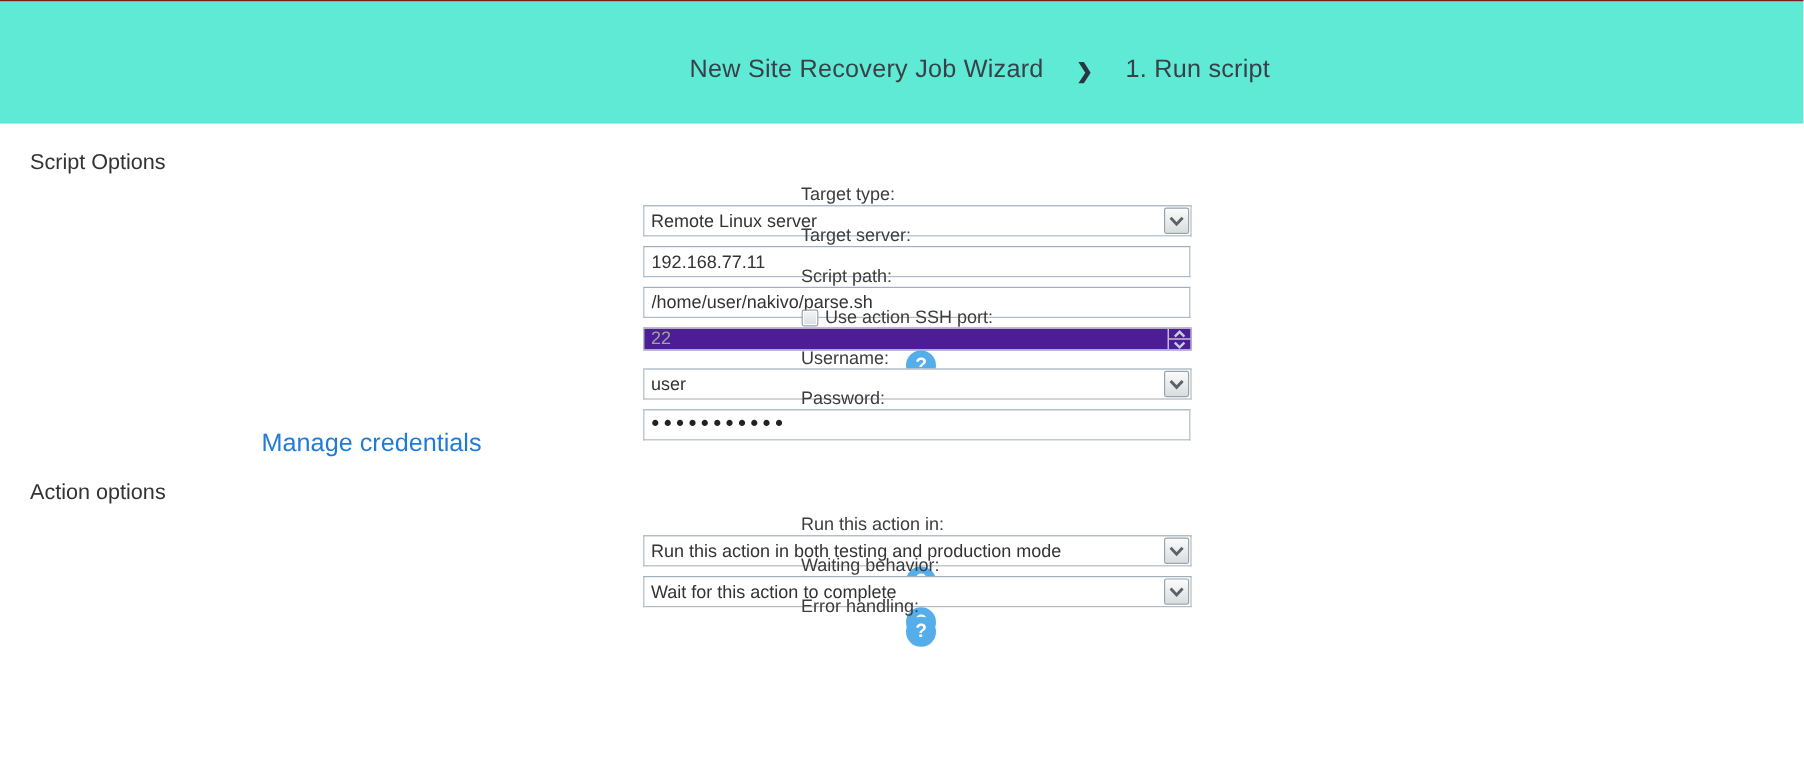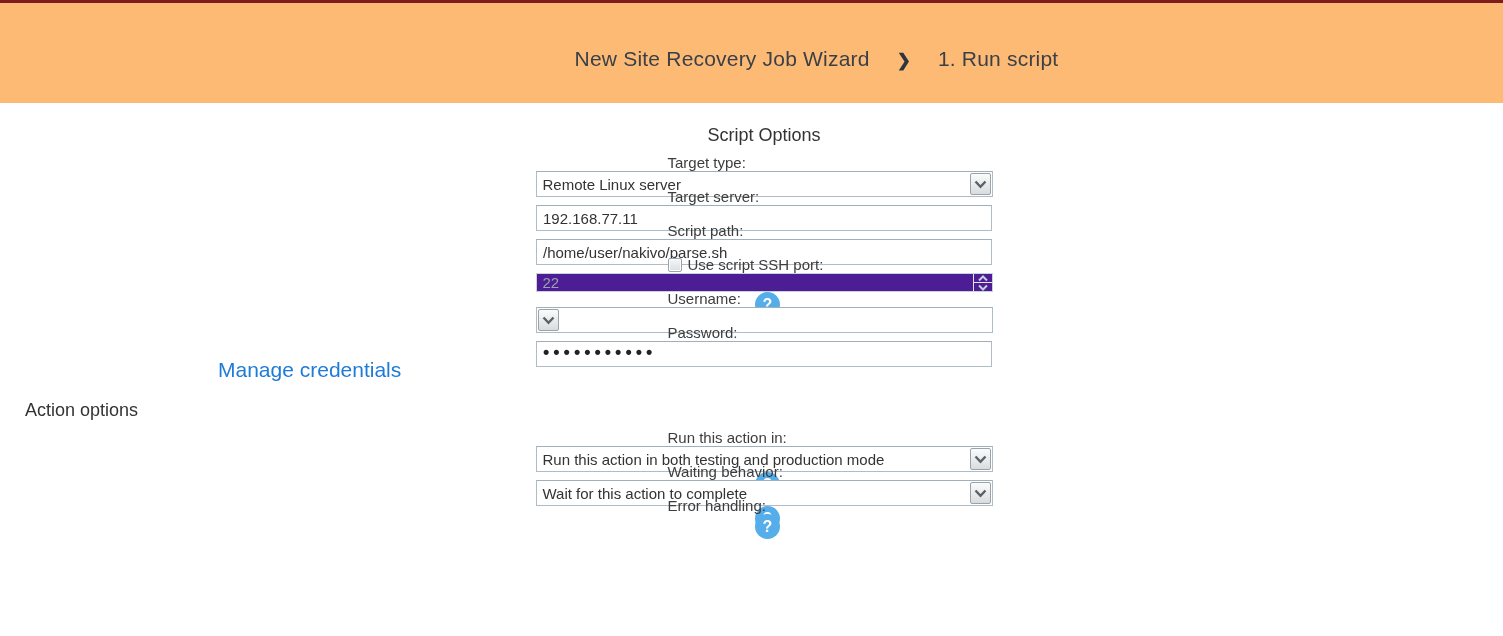--- a/index.html
+++ b/index.html
@@ -8,22 +8,22 @@
     width:1503px; height:636px;
     background:#ffffff;
     font-family:"Liberation Sans", sans-serif;
     overflow:hidden;
   }
   .screen { width:1503px; height:636px; position:relative; }
 
   
   .wizard-header {
     height:103px;
-    background:#fdba74;
-    border-top:3px solid #7f1d1d;
+    background:#5eead4;
+    border-top:1px solid #7f1d1d;
     display:flex; justify-content:center;
   }
   .title-row {
     display:flex; align-items:center;
     transform:translateX(65px);
     padding-top:12px;
   }
   .wizard-title, .wizard-step {
     font-size:21px; color:#3a4048; letter-spacing:0.2px;
   }
@@ -31,21 +31,21 @@
     font-size:17px; font-weight:700; color:#2b3440;
     margin:0 27px; padding-top:2px;
   }
 
   
   main { padding-left:25px; }
   h2.section {
     font-size:18px; font-weight:400; color:#333333;
     margin:0 0 8px 0; line-height:22px;
   }
-  h2.first { margin-top:21px;text-align:center; }
+  h2.first { margin-top:21px; }
   h2.second { margin-top:23px; }
 
   .row { display:flex; align-items:center; height:26px; margin-bottom:8px;flex-direction:column; }
   .lbl {
     width:193px; flex-shrink:0;
     font-size:15px; color:#3d3d3d;
   }
   .lbl-check { display:flex; align-items:center; }
   .checkbox {
     width:14px; height:14px; flex-shrink:0;
@@ -146,21 +146,21 @@
     </div>
 
     <div class="row">
       <label class="lbl">Script path:</label>
       <input class="txt" type="text" value="/home/user/nakivo/parse.sh" style="">
     </div>
 
     <div class="row">
       <label class="lbl lbl-check">
         <span class="checkbox"></span>
-        <span>Use script SSH port:</span>
+        <span>Use action SSH port:</span>
       </label>
       <div class="spin-wrap">
         <input class="spin-input" type="text" disabled="" value="22" style="">
         <div class="spin-btns">
           <span class="spin-up">
             <svg width="10" height="7" viewBox="0 0 10 7">
                 <path d="M1 5.5 L5 1.5 L9 5.5" fill="none" stroke="#c4cfda" stroke-width="2"></path>
               </svg>
           </span>
           <span class="spin-down">
@@ -169,20 +169,21 @@
               </svg>
           </span>
         </div>
       </div>
       <span class="help">?</span>
     </div>
 
     <div class="row">
       <label class="lbl">Username:</label>
       <div class="combo">
+        <span class="combo-text">user</span>
         <span class="combo-btn">
           <svg width="13" height="9" viewBox="0 0 13 9">
               <path d="M1.5 1.5 L6.5 6.8 L11.5 1.5" fill="none" stroke="#5b6268" stroke-width="2.4"></path>
             </svg>
         </span>
       </div>
     </div>
 
     <div class="row">
       <label class="lbl">Password:</label>

